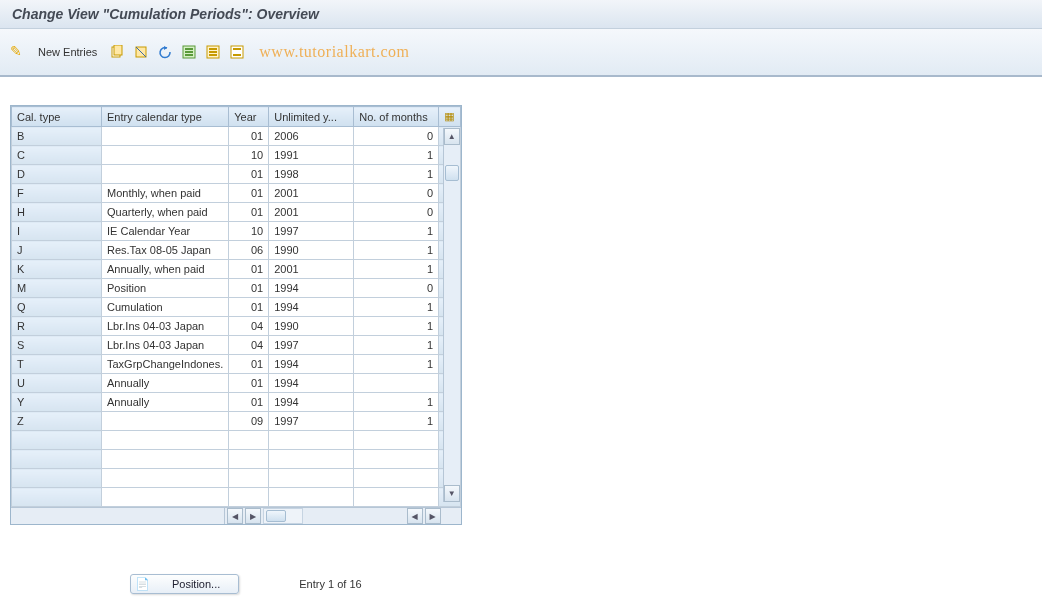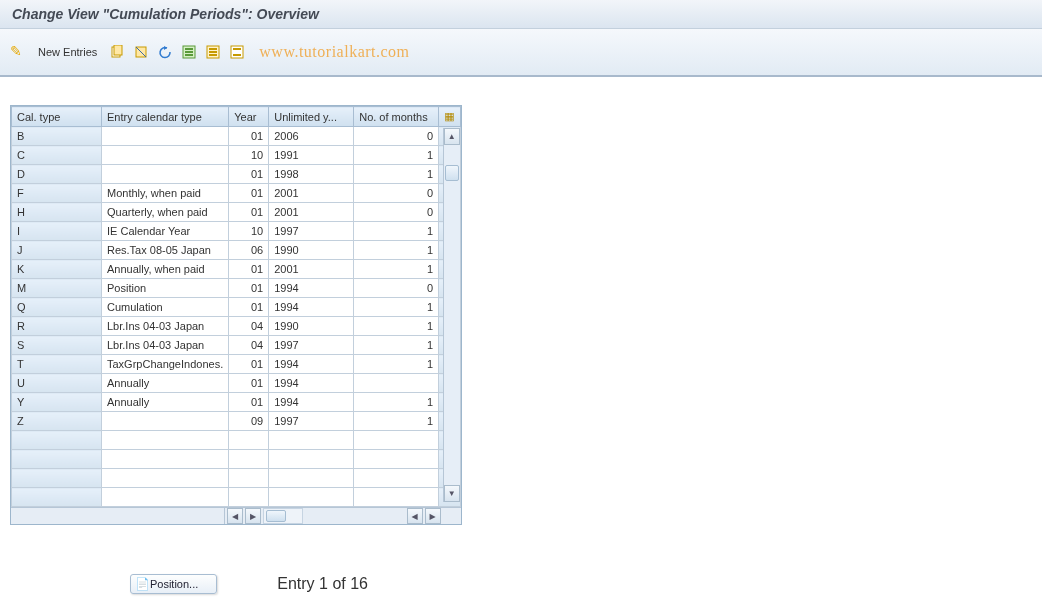--- a/index.html
+++ b/index.html
@@ -152,32 +152,32 @@
 
     .footer {
       display:flex;
       align-items:center;
       padding: 20px 0 6px 130px;
       gap: 60px;
     }
     .pos-btn {
       display:inline-flex;
       align-items:center;
-      gap:0;
+      gap:22px;
       border:1px solid #a8bdd2;
       background:linear-gradient(#fdfefe,#e8eff7);
       padding:2px 18px 2px 4px;
       border-radius:3px;
       box-shadow: 1px 1px 2px rgba(0,0,0,.15);
       cursor:pointer;
       font-size:11px;
       color:#223;
     }
     .pos-btn .pb-icon::before{ content:"📄"; font-size:12px;}
-    .entry-text{ font-size:16px; color:#333; }
+    .entry-text{ font-size:11px; color:#333; }
 
     
     svg.tico { width:14px; height:14px; }
   </style>
 </head>
 <body>
 
 <div class="title-bar">
   <span>Change View "Cumulation Periods": Overview</span>
 </div>

